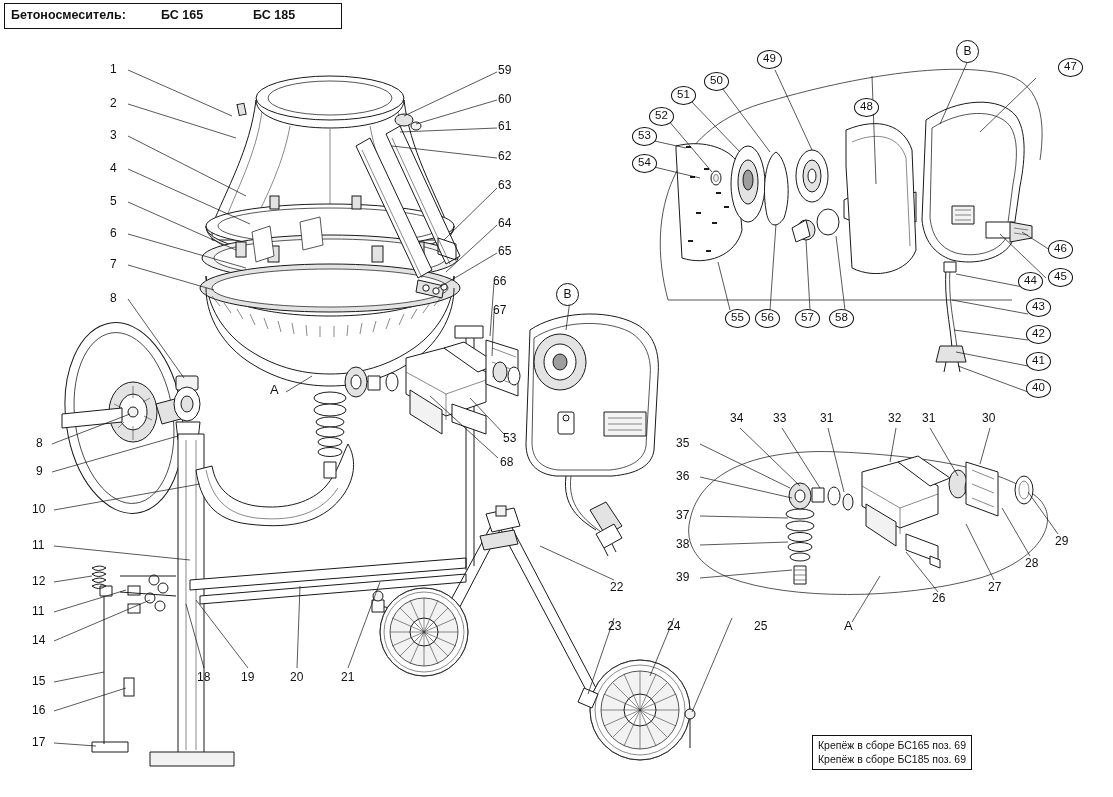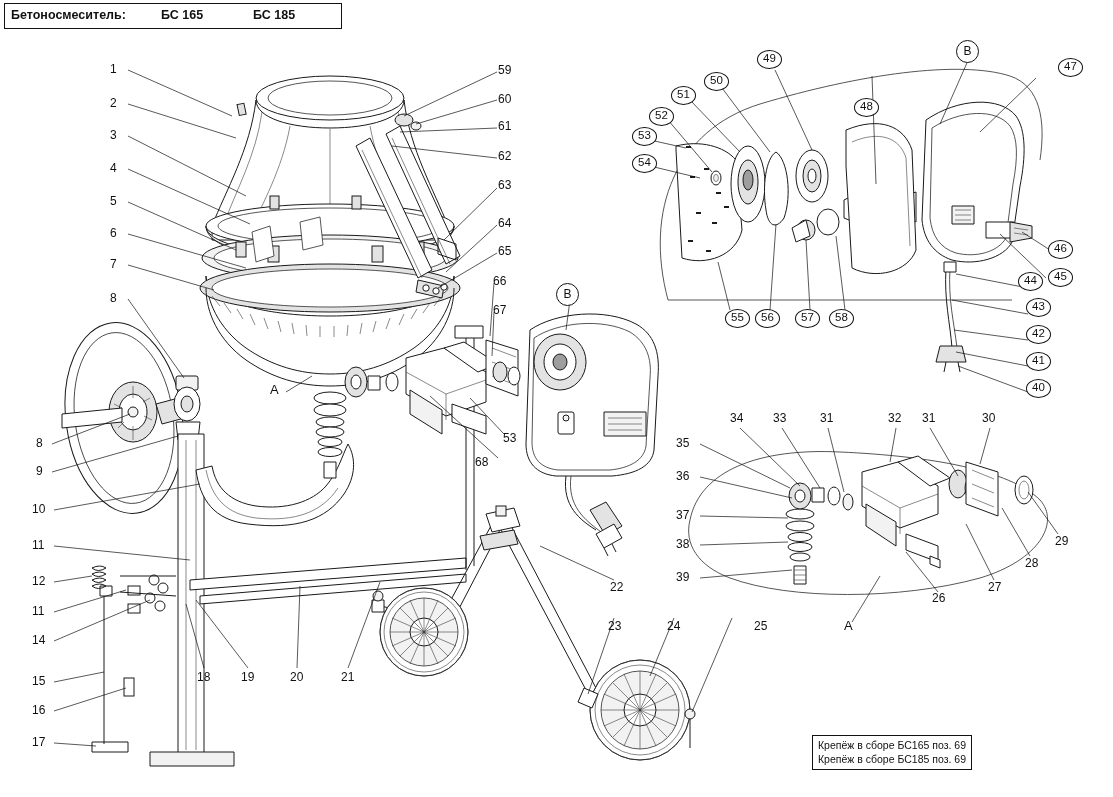--- a/index.html
+++ b/index.html
@@ -503,21 +503,21 @@
   <div class="cal plain" style="left:498px;top:63px;">59</div>
   <div class="cal plain" style="left:498px;top:92px;">60</div>
   <div class="cal plain" style="left:498px;top:119px;">61</div>
   <div class="cal plain" style="left:498px;top:149px;">62</div>
   <div class="cal plain" style="left:498px;top:178px;">63</div>
   <div class="cal plain" style="left:498px;top:216px;">64</div>
   <div class="cal plain" style="left:498px;top:244px;">65</div>
   <div class="cal plain" style="left:493px;top:274px;">66</div>
   <div class="cal plain" style="left:493px;top:303px;">67</div>
   <div class="cal plain" style="left:503px;top:431px;">53</div>
-  <div class="cal plain" style="left:475px;top:455px;">68</div>
+  <div class="cal plain" style="left:500px;top:455px;">68</div>
 
   <div class="cal circ" style="left:1026px;top:379px;">40</div>
   <div class="cal circ" style="left:1026px;top:352px;">41</div>
   <div class="cal circ" style="left:1026px;top:325px;">42</div>
   <div class="cal circ" style="left:1026px;top:298px;">43</div>
   <div class="cal circ" style="left:1018px;top:272px;">44</div>
   <div class="cal circ" style="left:1048px;top:268px;">45</div>
   <div class="cal circ" style="left:1048px;top:240px;">46</div>
   <div class="cal circ" style="left:1022px;top:58px;margin-left:36px;">47</div>
   <div class="cal circ" style="left:854px;top:55px;margin-top:43px;">48</div>

